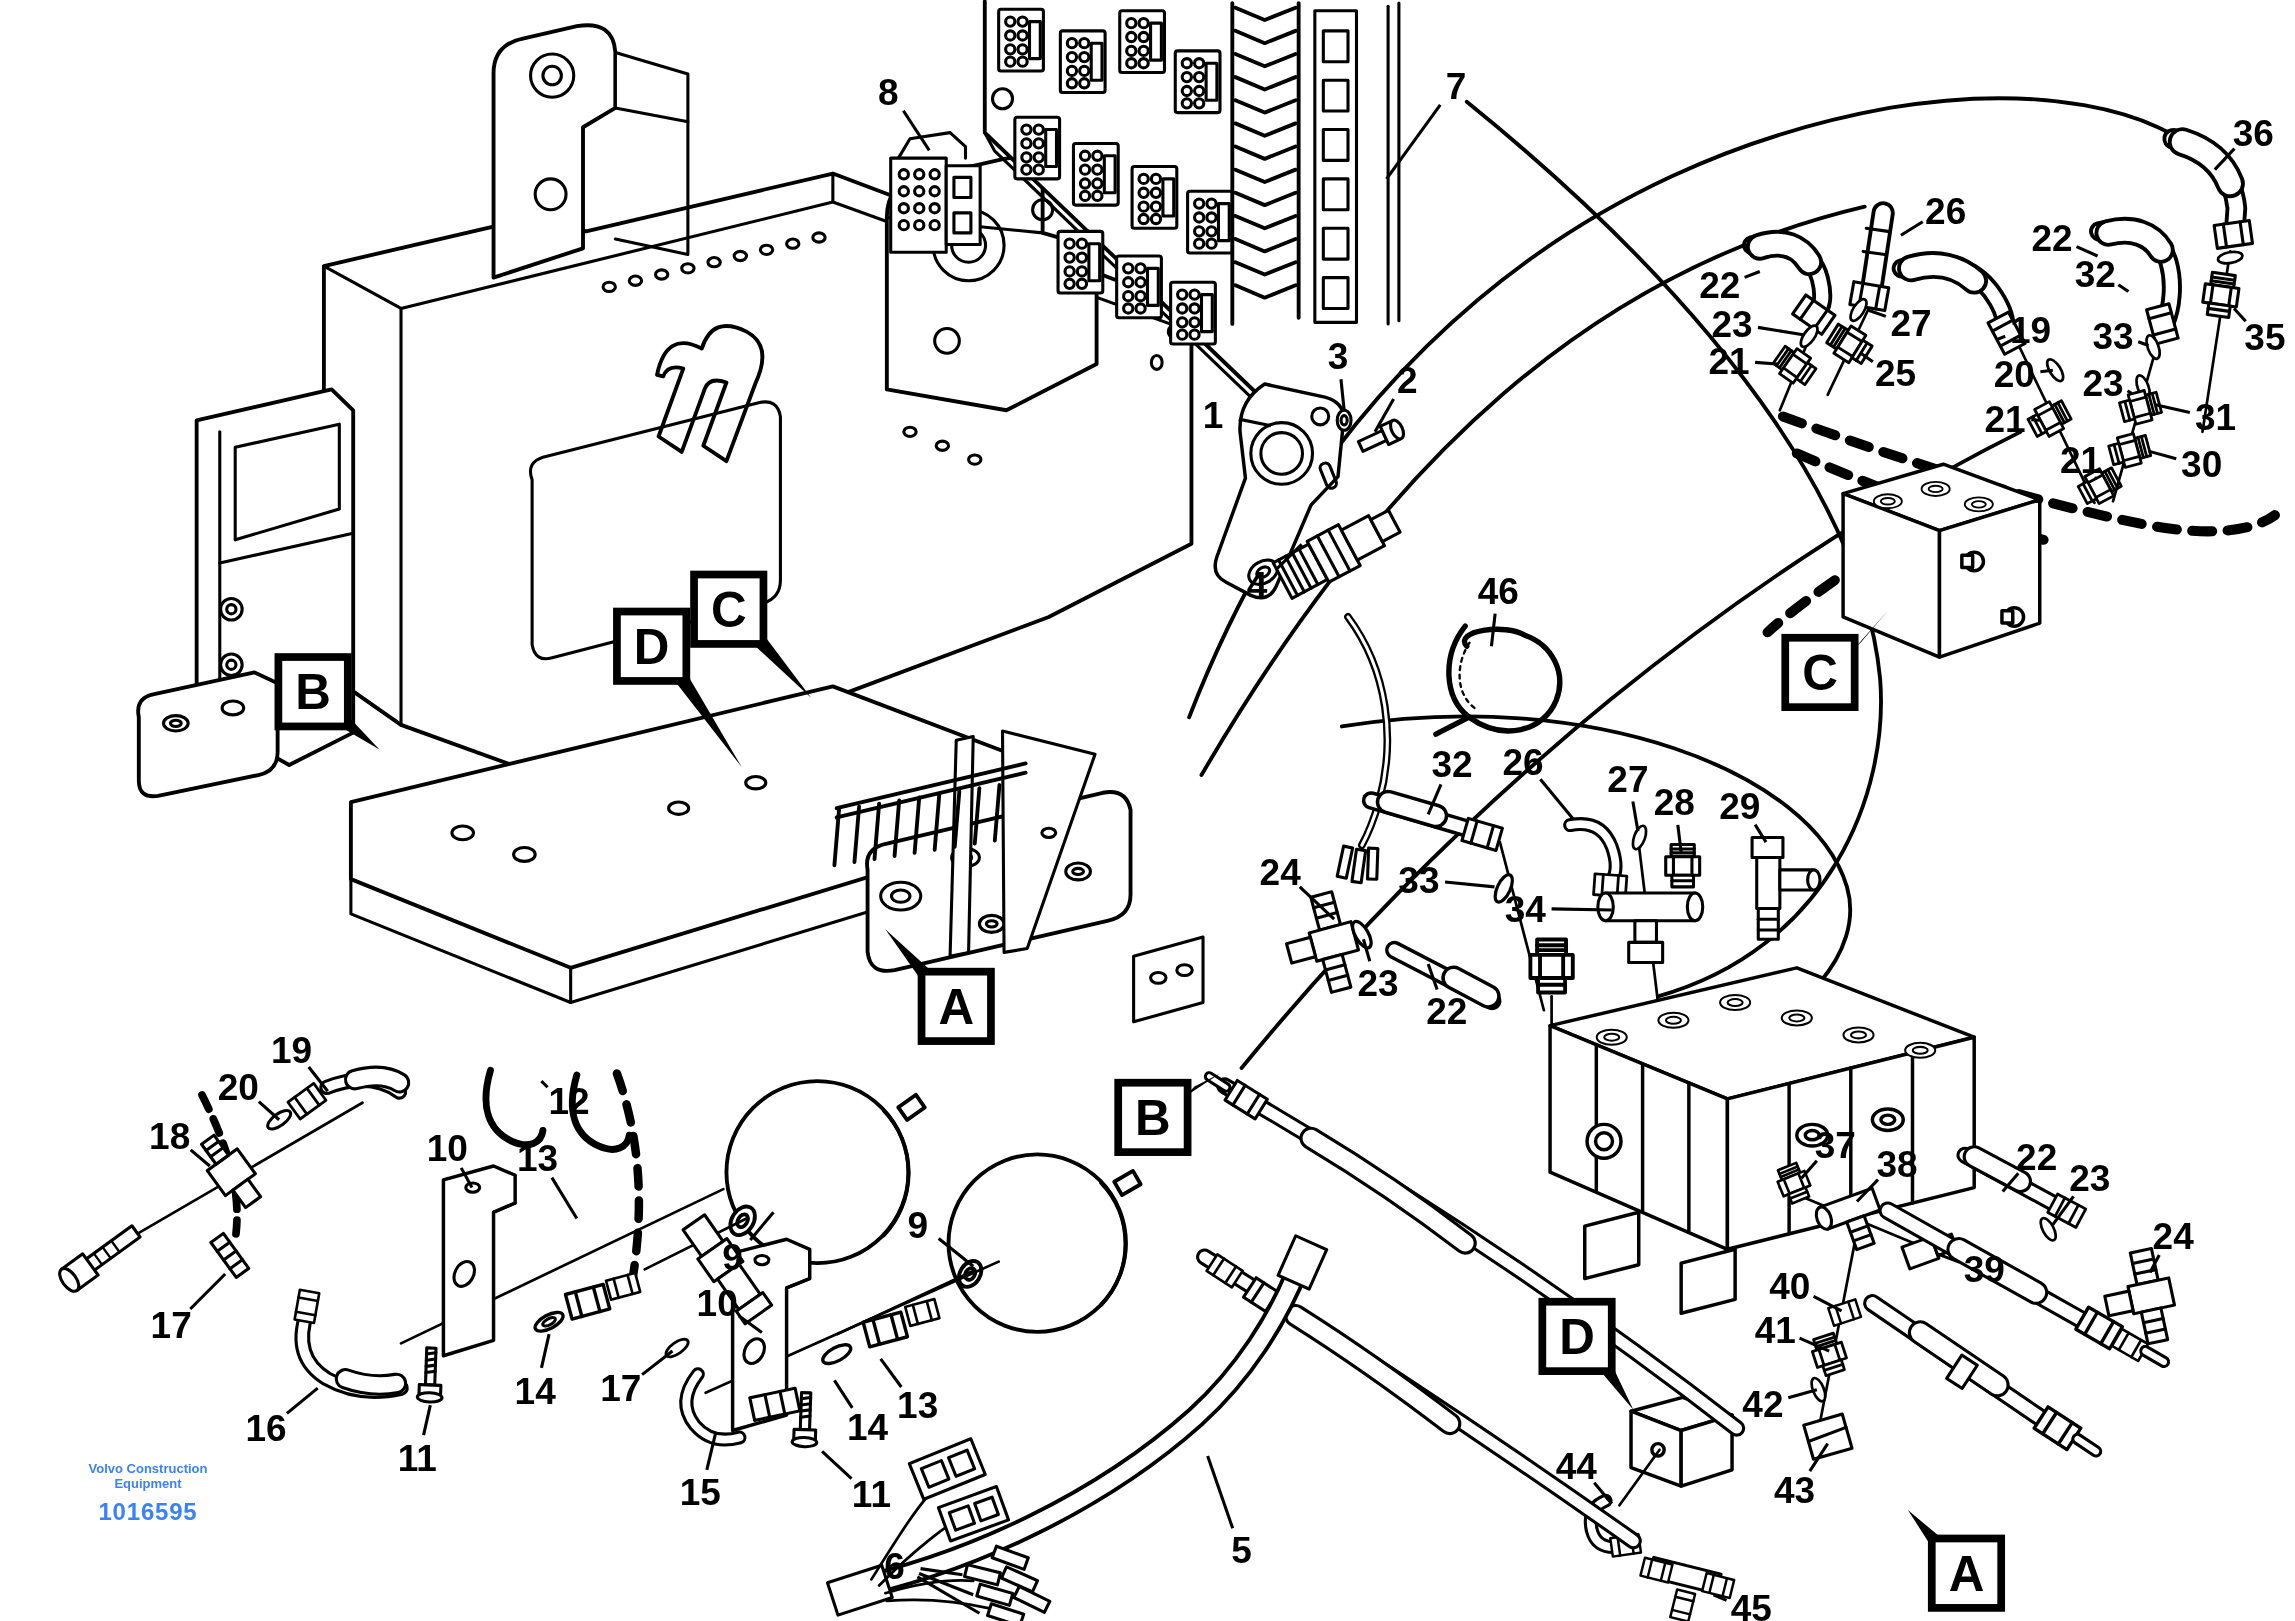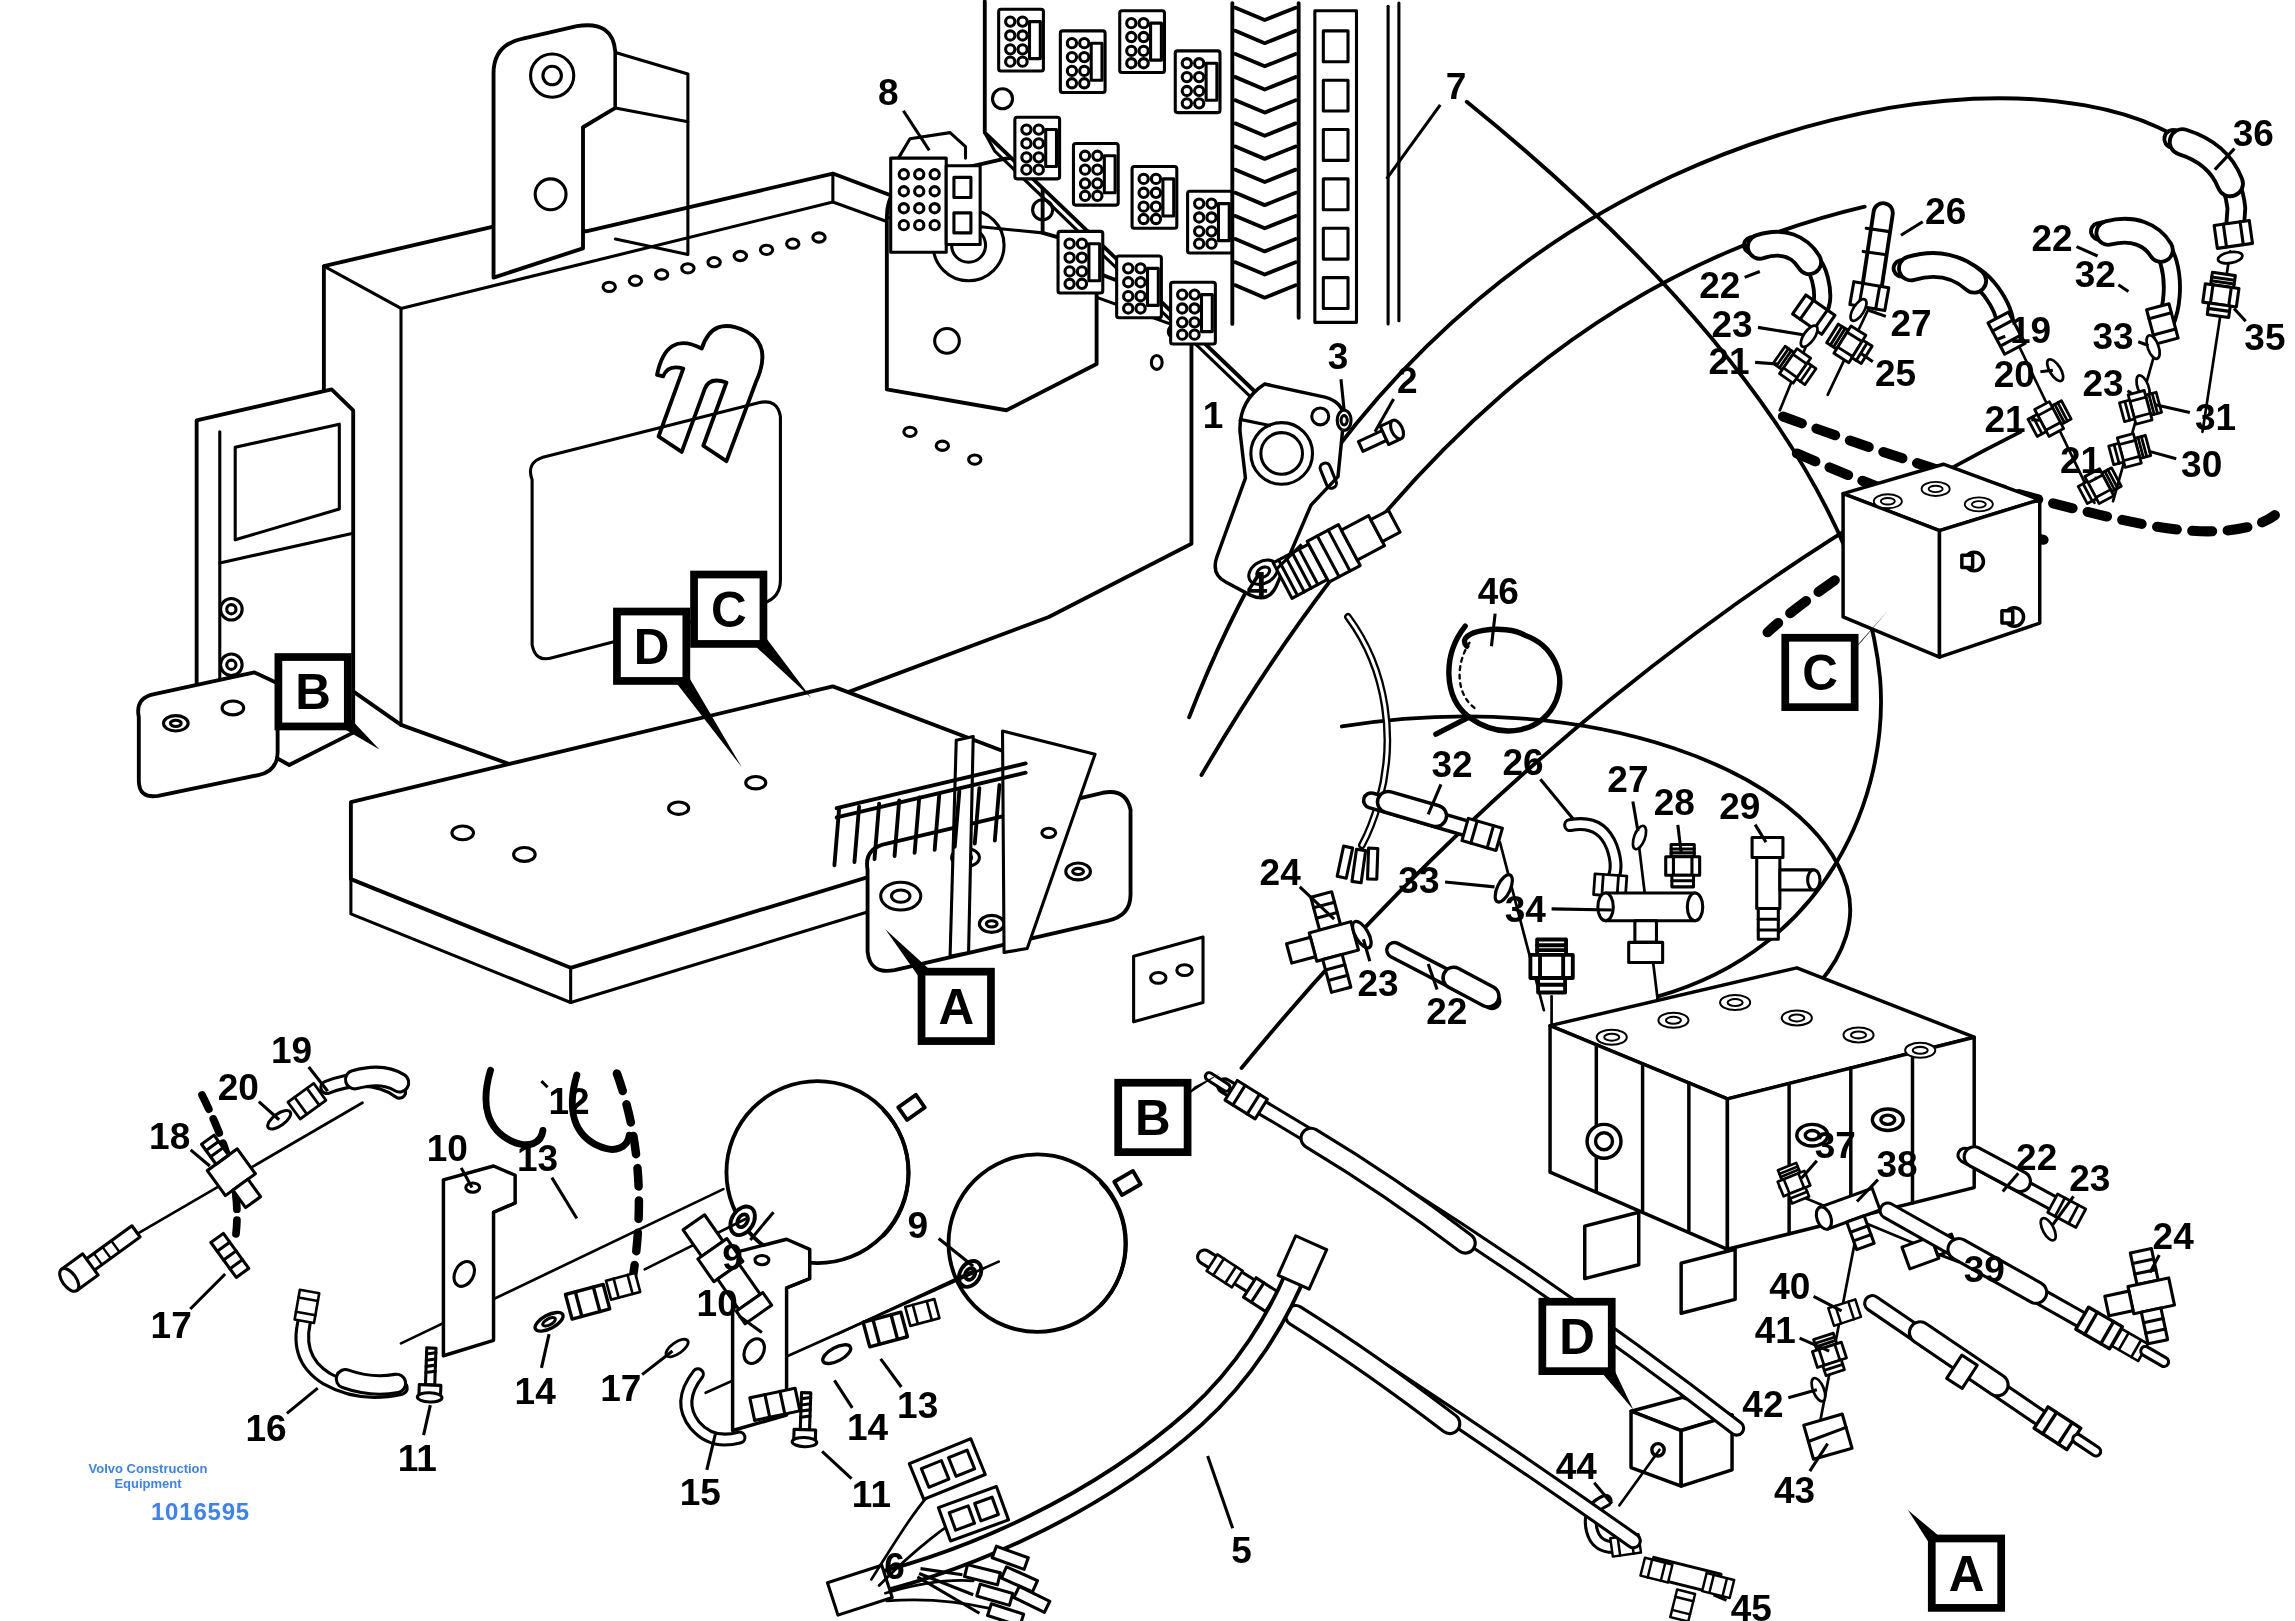--- a/index.html
+++ b/index.html
@@ -1,21 +1,21 @@
 <!DOCTYPE html>
 <html style="font-size:12.3px"><head>
 <meta charset="utf-8">
 <style>
   html,body{margin:0;padding:0;background:#888;}
   #stage{position:relative;width:2295px;height:1621px;background:#fff;overflow:hidden;
          font-family:"Liberation Sans","DejaVu Sans",sans-serif;}
   svg{position:absolute;left:0;top:0;}
   .footer{position:absolute;left:46px;top:1462px;width:204px;text-align:center;color:#3b82f6;}
   .footer .brand{font-size:13px;font-weight:bold;line-height:14.7px;}
-  .footer .fig{font-size:24px;font-weight:bold;margin-top:6.2px;letter-spacing:0.8px;text-align:right;}
+  .footer .fig{font-size:24px;font-weight:bold;margin-top:6.2px;letter-spacing:0.8px;}
   text.callout{font-family:"Liberation Sans","DejaVu Sans",sans-serif;font-weight:bold;font-size:48px;fill:#000;}
   text.letter{font-family:"Liberation Sans","DejaVu Sans",sans-serif;font-weight:bold;font-size:64px;fill:#000;}
 </style>
 </head>
 <body>
 <div id="stage">
 
 <svg width="2295" height="1621" viewBox="0 0 2976 2102">
   <defs>
     <g id="union" stroke="#000" fill="#fff" stroke-width="4">

